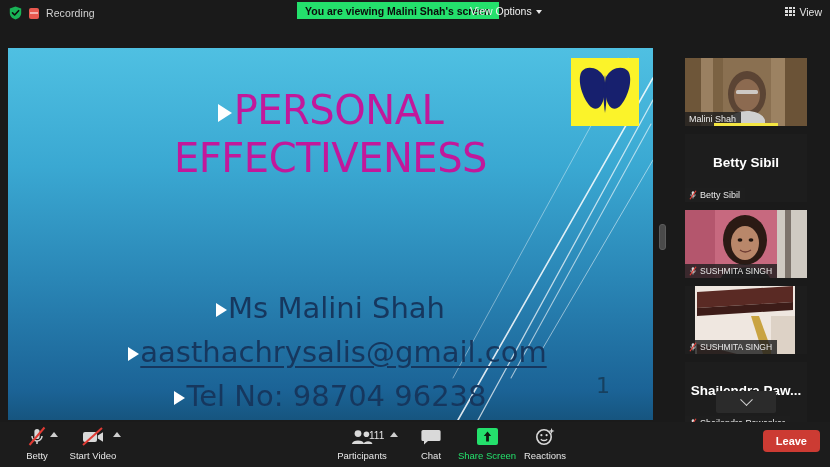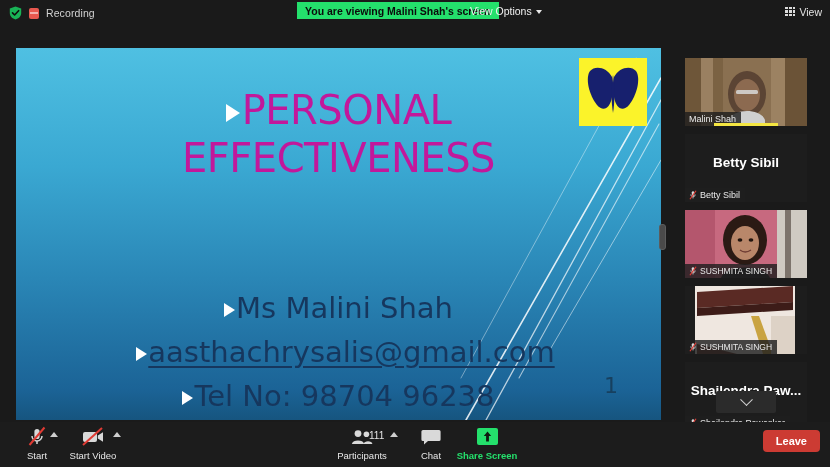--- a/index.html
+++ b/index.html
@@ -55,21 +55,21 @@
     color: #e2e2e2; font-size: 10.5px; cursor: pointer;
   }
   .grid-ico {
     display: grid; grid-template-columns: repeat(3, 2.6px);
     grid-template-rows: repeat(3, 2.6px); gap: 1.1px;
   }
   .grid-ico i { background: #dcdcdc; display: block; }
 
   
   .stage {
-    position: absolute; left: 16px; top: 48px; width: 645px; height: 372px;
+    position: absolute; left: 8px; top: 48px; width: 645px; height: 372px;
     background: #fdba74; overflow: hidden;
   }
   .slide {
     position: absolute; inset: 0;
     background: linear-gradient(180deg, #4fc0e2 0%, #3aa8d2 32%, #2a86b6 62%, #1b6396 92%, #16557f 100%);
     overflow: hidden;
   }
   .streaks { position: absolute; right: 0; top: 0; width: 230px; height: 372px; }
 
   .logo-box {
@@ -165,21 +165,21 @@
   .toolbar {
     position: absolute; left: 0; bottom: 0; width: 830px; height: 45px;
     background: #1c1c1c; display: flex; align-items: flex-start;
   }
   .tool {
     position: absolute; top: 4px; display: flex; flex-direction: column;
     align-items: center; width: 64px; cursor: pointer;
   }
   .tool .ico { height: 21px; display: flex; align-items: center; justify-content: center; }
   .tool .lbl { color: #e6e6e6; font-size: 9.5px; margin-top: 3px; white-space: nowrap; }
-  .tool .lbl.green { color: #24e06c; font-weight: bold; }
+  .tool .lbl.green { color: #24e06c; font-weight: normal; }
   .up-caret {
     position: absolute; top: 10px;
     width: 0; height: 0; border-left: 4px solid transparent;
     border-right: 4px solid transparent; border-bottom: 5px solid #cfcfcf;
     cursor: pointer;
   }
   .pcount {
     position: absolute; color: #e6e6e6; font-size: 10px; top: 8px;
   }
   .leave-btn {
@@ -380,21 +380,21 @@
 
     <div class="tool" style="left:5px;">
       <span class="ico">
         <svg width="20" height="21" viewBox="0 0 20 21">
           <path d="M10 3 A2.6 2.6 0 0 1 12.6 5.6 V10.4 A2.6 2.6 0 0 1 7.4 10.4 V5.6 A2.6 2.6 0 0 1 10 3 Z" fill="#d9d9d9"></path>
           <path d="M5 10 A5 5 0 0 0 15 10" stroke="#d9d9d9" stroke-width="1.5" fill="none"></path>
           <line x1="10" y1="15" x2="10" y2="18" stroke="#d9d9d9" stroke-width="1.5"></line>
           <line x1="2.5" y1="19" x2="17.5" y2="1.5" stroke="#e03b34" stroke-width="2"></line>
         </svg>
       </span>
-      <span class="lbl">Start</span>
+      <span class="lbl">Betty</span>
     </div>
     <span class="up-caret" style="left:50px;"></span>
 
     <div class="tool" style="left:61px;">
       <span class="ico">
         <svg width="24" height="21" viewBox="0 0 24 21">
           <rect x="2" y="6" width="14" height="10" rx="2" fill="#d9d9d9"></rect>
           <path d="M16.8 9.5 L22 6.2 V15.8 L16.8 12.5 Z" fill="#d9d9d9"></path>
           <line x1="2" y1="19" x2="21" y2="2" stroke="#e03b34" stroke-width="2"></line>
         </svg>
@@ -429,17 +429,29 @@
     <div class="tool" style="left:455px;">
       <span class="ico">
         <svg width="21" height="17" viewBox="0 0 21 17">
           <rect x="0" y="0" width="21" height="17" rx="2" fill="#24e06c"></rect>
           <path d="M10.5 3.6 L14.2 8 H11.9 V13.4 H9.1 V8 H6.8 Z" fill="#0e1a10"></path>
         </svg>
       </span>
       <span class="lbl green">Share Screen</span>
     </div>
 
+    <div class="tool" style="left:513px;">
+      <span class="ico">
+        <svg width="20" height="19" viewBox="0 0 20 19">
+          <circle cx="9" cy="10" r="7.2" fill="none" stroke="#d9d9d9" stroke-width="1.6"></circle>
+          <circle cx="6.4" cy="8.2" r="1.1" fill="#d9d9d9"></circle>
+          <circle cx="11.6" cy="8.2" r="1.1" fill="#d9d9d9"></circle>
+          <path d="M5.8 12.2 Q9 15 12.2 12.2" stroke="#d9d9d9" stroke-width="1.4" fill="none"></path>
+          <path d="M16.6 1 L17.4 3.2 L19.6 4 L17.4 4.8 L16.6 7 L15.8 4.8 L13.6 4 L15.8 3.2 Z" fill="#d9d9d9"></path>
+        </svg>
+      </span>
+      <span class="lbl">Reactions</span>
+    </div>
 
     <button class="leave-btn">Leave</button>
   </div>
 
 </div>
 
 </body></html>

